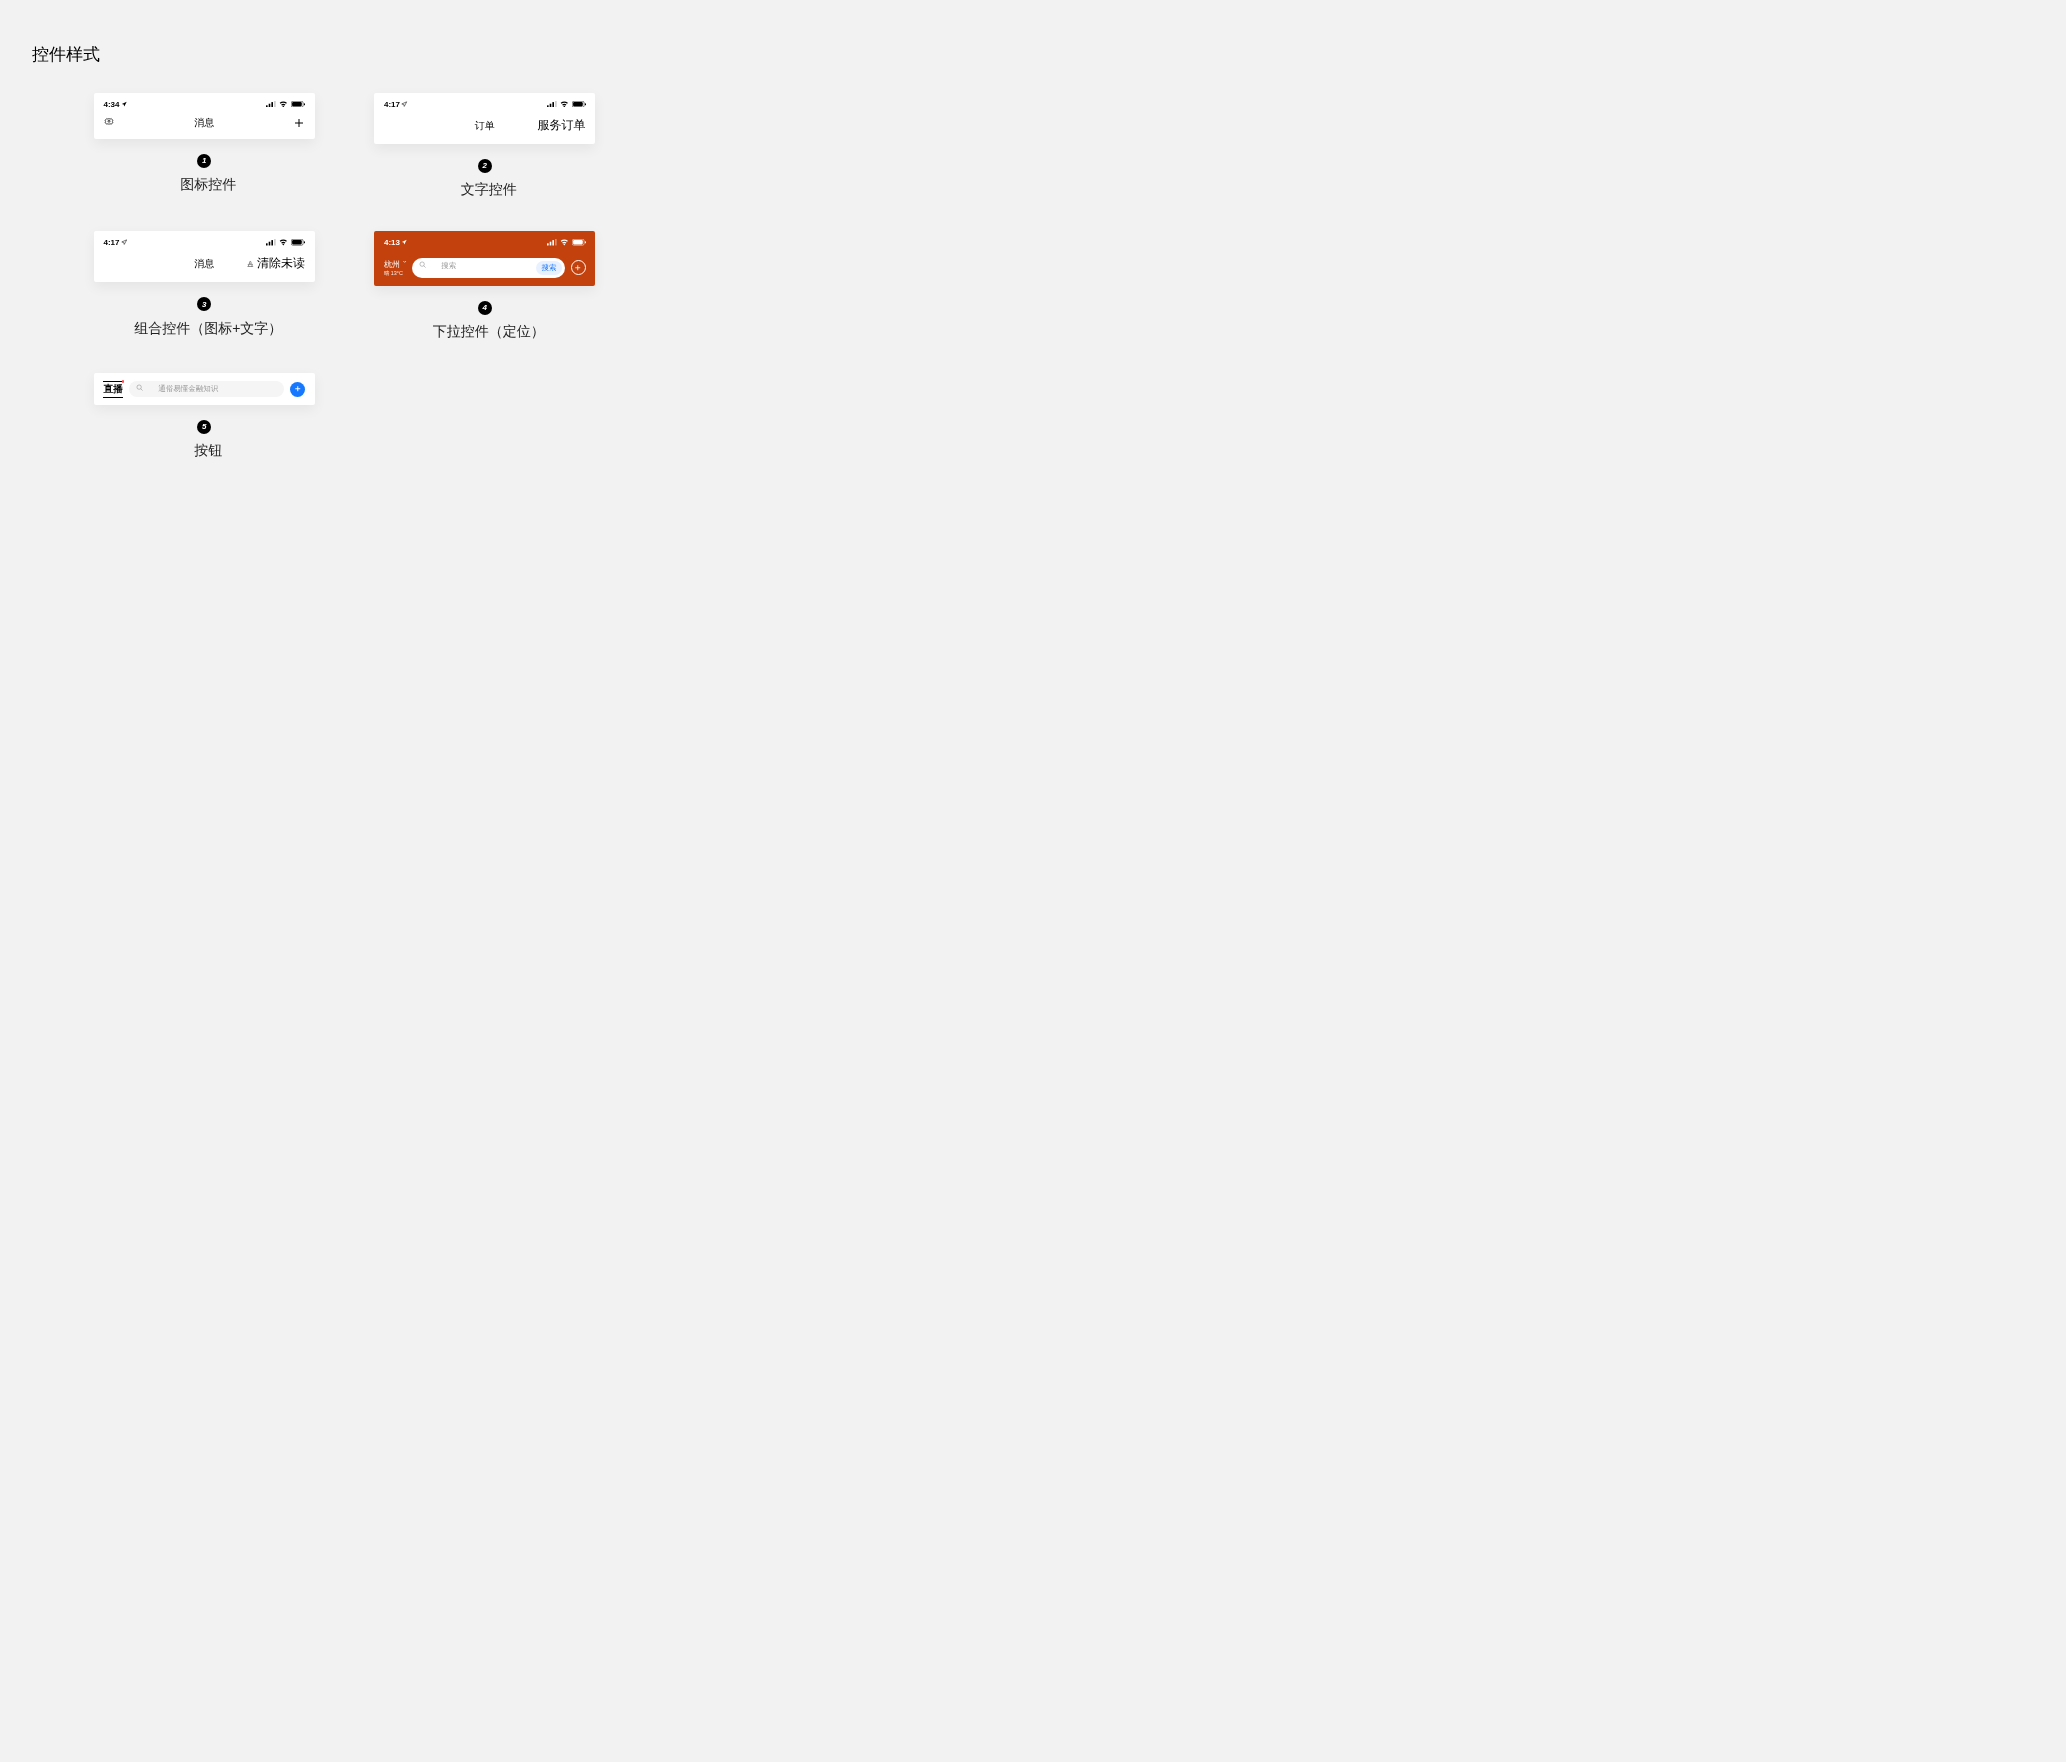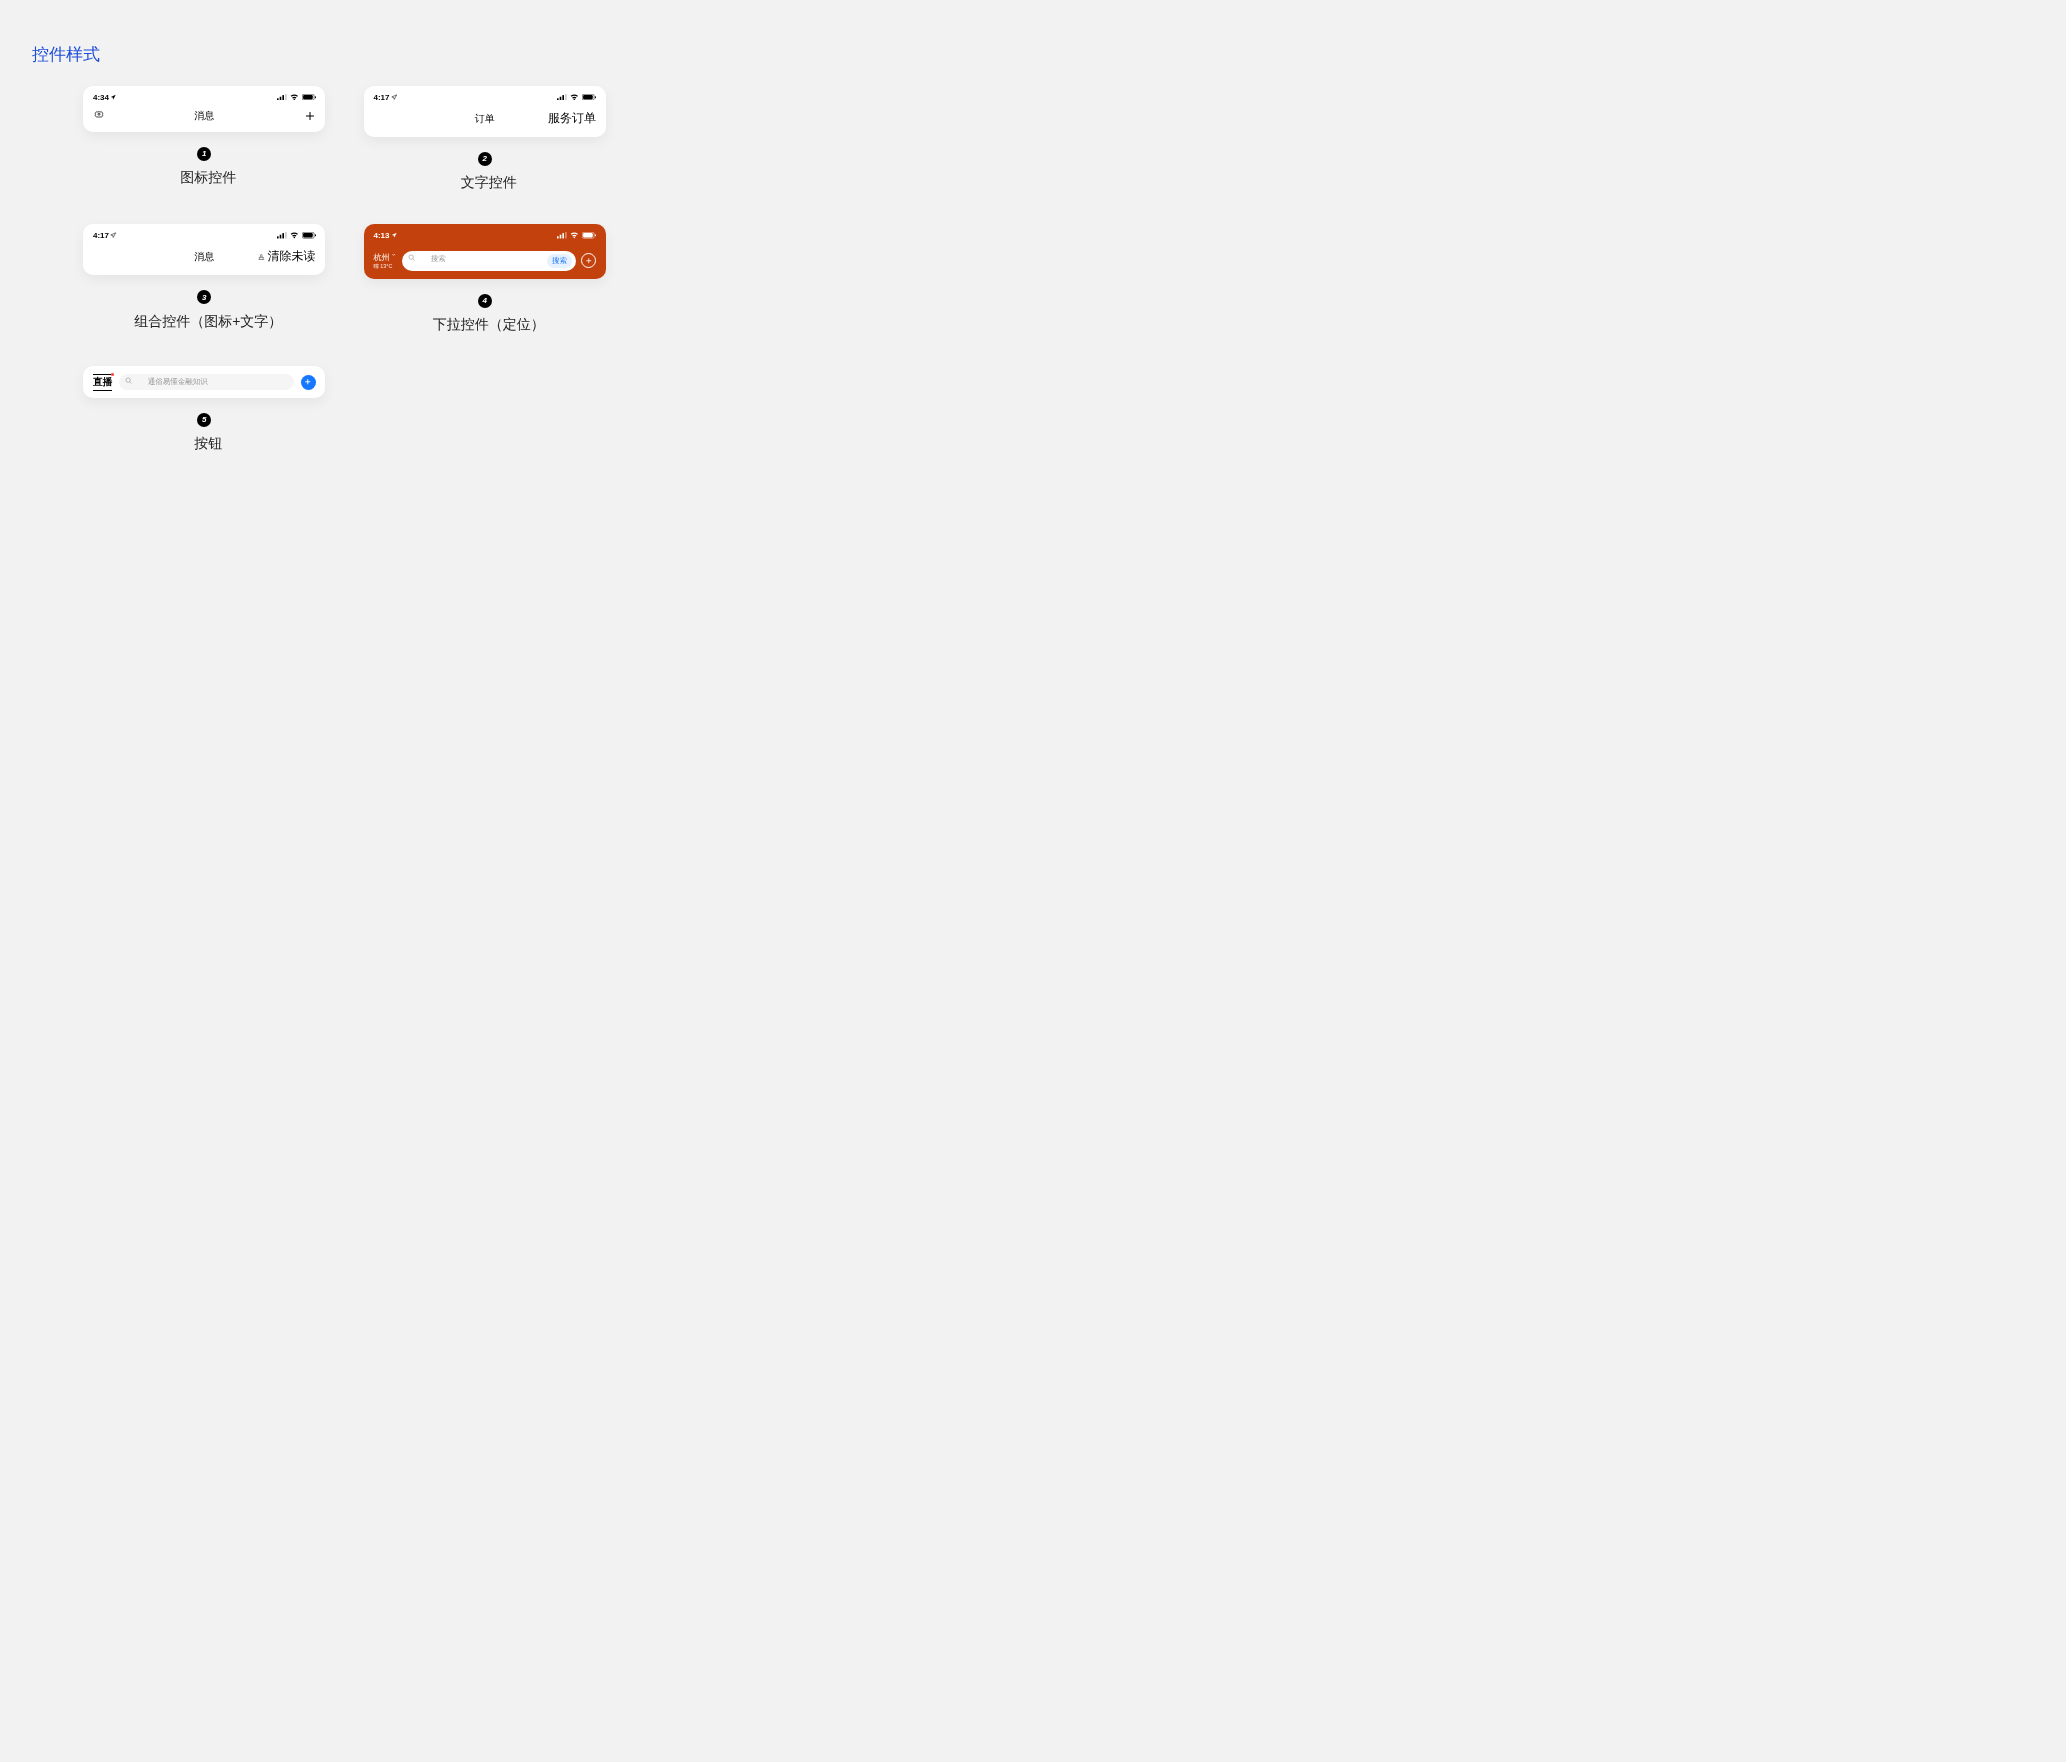--- a/index.html
+++ b/index.html
@@ -5,38 +5,38 @@
 * { margin: 0; padding: 0; box-sizing: border-box; }
 body {
   background: #f2f2f2;
   font-family: -apple-system, BlinkMacSystemFont, "PingFang SC", "Helvetica Neue", sans-serif;
   padding: 43px 32px;
   width: 689px;
 }
 .page-title {
   font-size: 17px;
   font-weight: 500;
-  color: #1d4ed8;
-  margin-bottom: 20px;
+  color: #000000;
+  margin-bottom: 27px;
 }
 .grid {
   display: grid;
   grid-template-columns: 1fr 1fr;
   gap: 32px 32px;
   padding: 0 48px;
 }
 .sample {
   display: flex;
   flex-direction: column;
   align-items: center;
 }
 .card {
-  width: 242px;
+  width: 221px;
   background: #fff;
-  border-radius: 10px;
+  border-radius: 2px;
   box-shadow: 0 4.3px 13px rgba(0,0,0,0.06);
   margin-bottom: 15px;
 }
 .card.blue { background: #c2410c; color: #fff; }
 .status-bar {
   display: flex;
   justify-content: space-between;
   align-items: center;
   padding: 6.5px 9.7px 3.2px;
   font-size: 8px;

